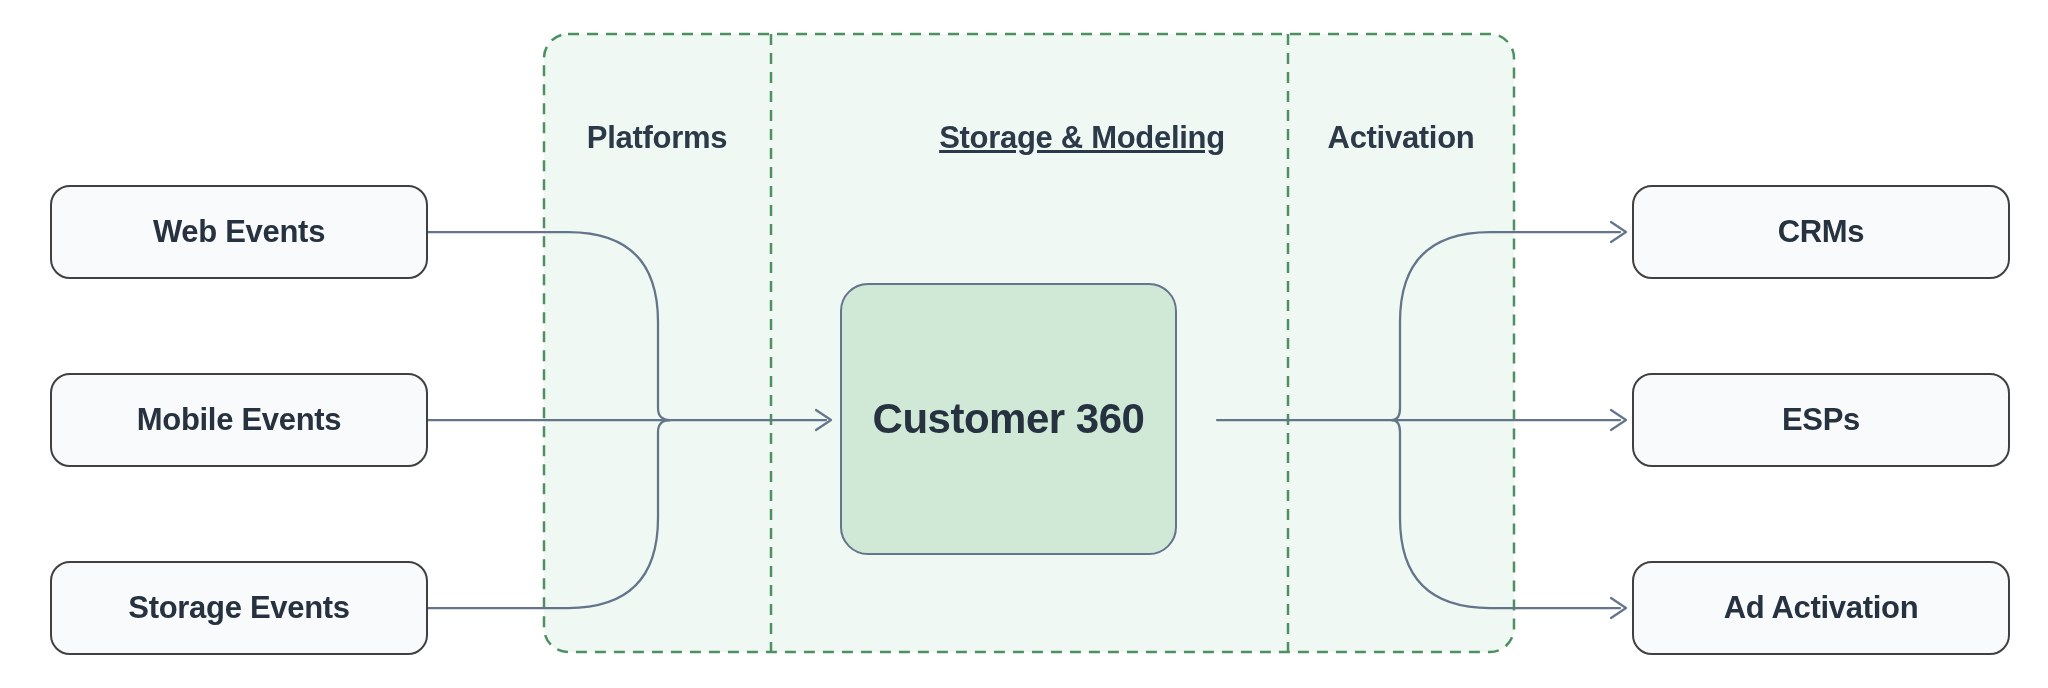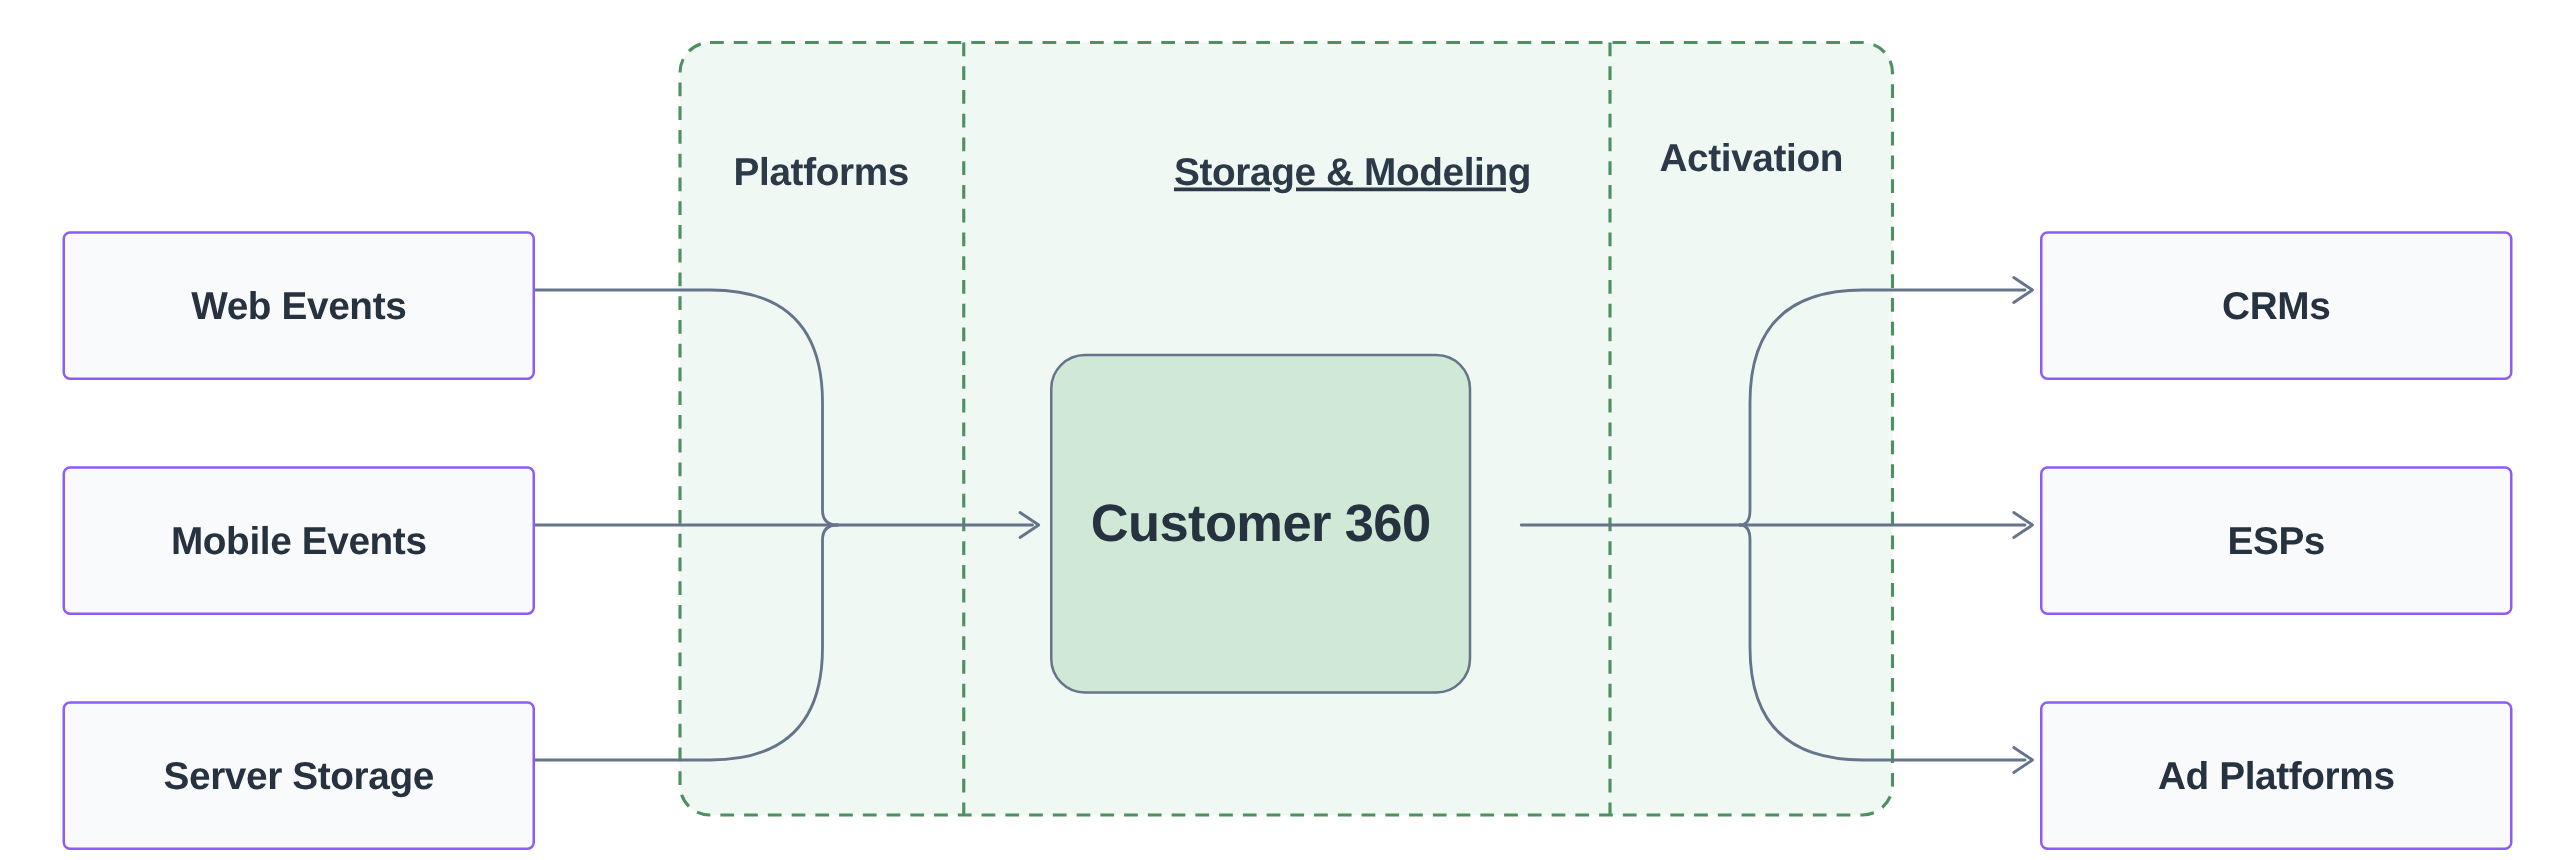--- a/index.html
+++ b/index.html
@@ -22,24 +22,24 @@
     letter-spacing: -0.3px;
     white-space: nowrap;
   }
   .node {
     position: absolute;
     box-sizing: border-box;
     display: flex;
     align-items: center;
     justify-content: center;
     background: #f8fafc;
-    border: 2px solid #8b5cf6;
-    border-radius: 6px;
+    border: 2px solid #404040;
+    border-radius: 20px;
     width: 378px;
-    height: 119px;
+    height: 94px;
   }
   .node .node-label {
     font-size: 31px;
     font-weight: 700;
     color: #26323f;
     letter-spacing: -0.3px;
     white-space: nowrap;
   }
   .hub {
     position: absolute;
@@ -62,21 +62,21 @@
   }
   
   #src-0 { left: 50px;  top: 185px; }
   #src-1 { left: 50px;  top: 373px; text-align: center; }
   #src-2 { left: 50px;  top: 561px; }
   #dst-0 { left: 1632px; top: 185px; }
   #dst-1 { left: 1632px; top: 373px; }
   #dst-2 { left: 1632px; top: 561px; }
   #sec-0 { left: 657px;    top: 138px; }
   #sec-1 { left: 1082px;   top: 138px; text-decoration: underline; }
-  #sec-2 { left: 1401px;   top: 127px; }
+  #sec-2 { left: 1401px;   top: 138px; }
 </style>
 </head>
 <body>
 
 <svg class="layer" width="2048" height="688" viewBox="0 0 2048 688">
 
   <rect x="544" y="34" width="970" height="618" rx="24" fill="#eff8f2" stroke="#4f9063" stroke-width="2.5" stroke-dasharray="11 8"></rect>
 
   <line x1="771" y1="34" x2="771" y2="652" stroke="#4f9063" stroke-width="2.5" stroke-dasharray="11 8"></line>
   <line x1="1288" y1="34" x2="1288" y2="652" stroke="#4f9063" stroke-width="2.5" stroke-dasharray="11 8"></line>
@@ -101,28 +101,28 @@
 <div id="sec-1" class="section-label">Storage &amp; Modeling</div>
 <div id="sec-2" class="section-label">Activation</div>
 
 <div id="src-0" class="node">
   <span class="node-label">Web Events</span>
 </div>
 <div id="src-1" class="node">
   <span class="node-label">Mobile Events</span>
 </div>
 <div id="src-2" class="node">
-  <span class="node-label">Server Storage</span>
+  <span class="node-label">Storage Events</span>
 </div>
 
 <div class="hub">
   <span class="hub-label">Customer 360</span>
 </div>
 
 <div id="dst-0" class="node">
   <span class="node-label">CRMs</span>
 </div>
 <div id="dst-1" class="node">
   <span class="node-label">ESPs</span>
 </div>
 <div id="dst-2" class="node">
-  <span class="node-label">Ad Platforms</span>
+  <span class="node-label">Ad Activation</span>
 </div>
 
 </body></html>

